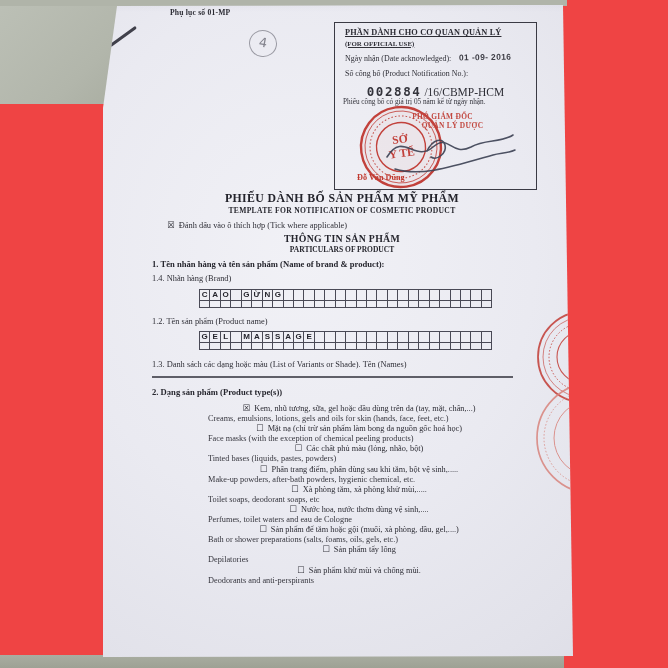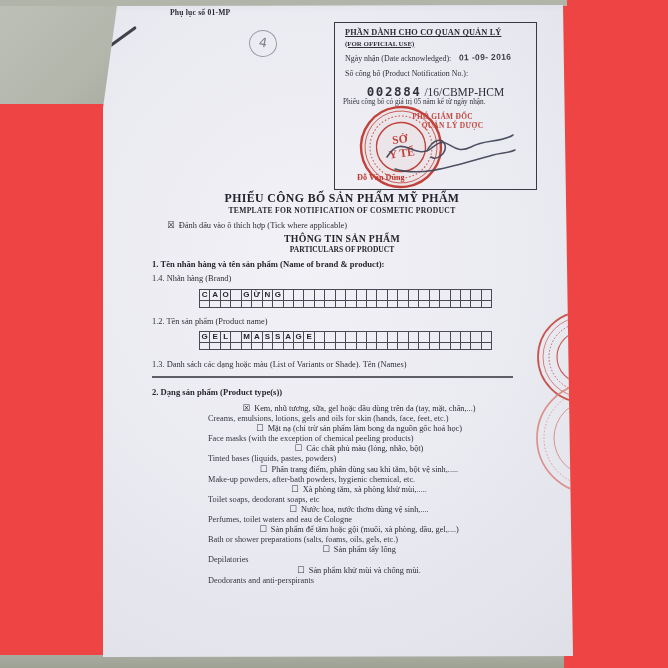--- a/index.html
+++ b/index.html
@@ -117,21 +117,21 @@
         <g stroke="#3f4456" stroke-width="1.6" fill="none" stroke-linecap="round" opacity="0.92">
           <path d="M6,40 C22,14 34,46 52,30 C68,16 70,40 90,30 C104,22 120,26 132,18"></path>
           <path d="M14,52 C40,60 70,50 112,38 C120,36 128,36 134,33"></path>
           <path d="M46,34 C52,22 62,20 64,28 C66,36 56,44 50,40"></path>
         </g>
       </svg>
 
       <div class="name t">Đỗ Văn Dũng</div>
     </div>
 
-    <div class="abs title-vn">PHIẾU CÔNG BỐ SẢN PHẨM MỸ PHẨM</div>
+    <div class="abs title-vn">PHIẾU DÀNH BỐ SẢN PHẨM MỸ PHẨM</div>
     <div class="abs ticknote t"><span class="cb">☒</span><span>Đánh dấu vào ô thích hợp (Tick where applicable)</span></div>
     <div class="abs title-en">TEMPLATE FOR NOTIFICATION OF COSMETIC PRODUCT</div>
     <div class="abs sub-vn">THÔNG TIN SẢN PHẨM</div>
     <div class="abs sub-en">PARTICULARS OF PRODUCT</div>
 
     <div class="abs s-head t" style="left:152px;top:259px;">1. Tên nhãn hàng và tên sản phẩm (Name of brand &amp; product):</div>
     <div class="abs s-label t" style="left:152px;top:274px;">1.4. Nhãn hàng (Brand)</div>
     <div class="abs char-grid" style="left:199px;top:289px;">
         <div class="cell">C</div>
         <div class="cell">A</div>

